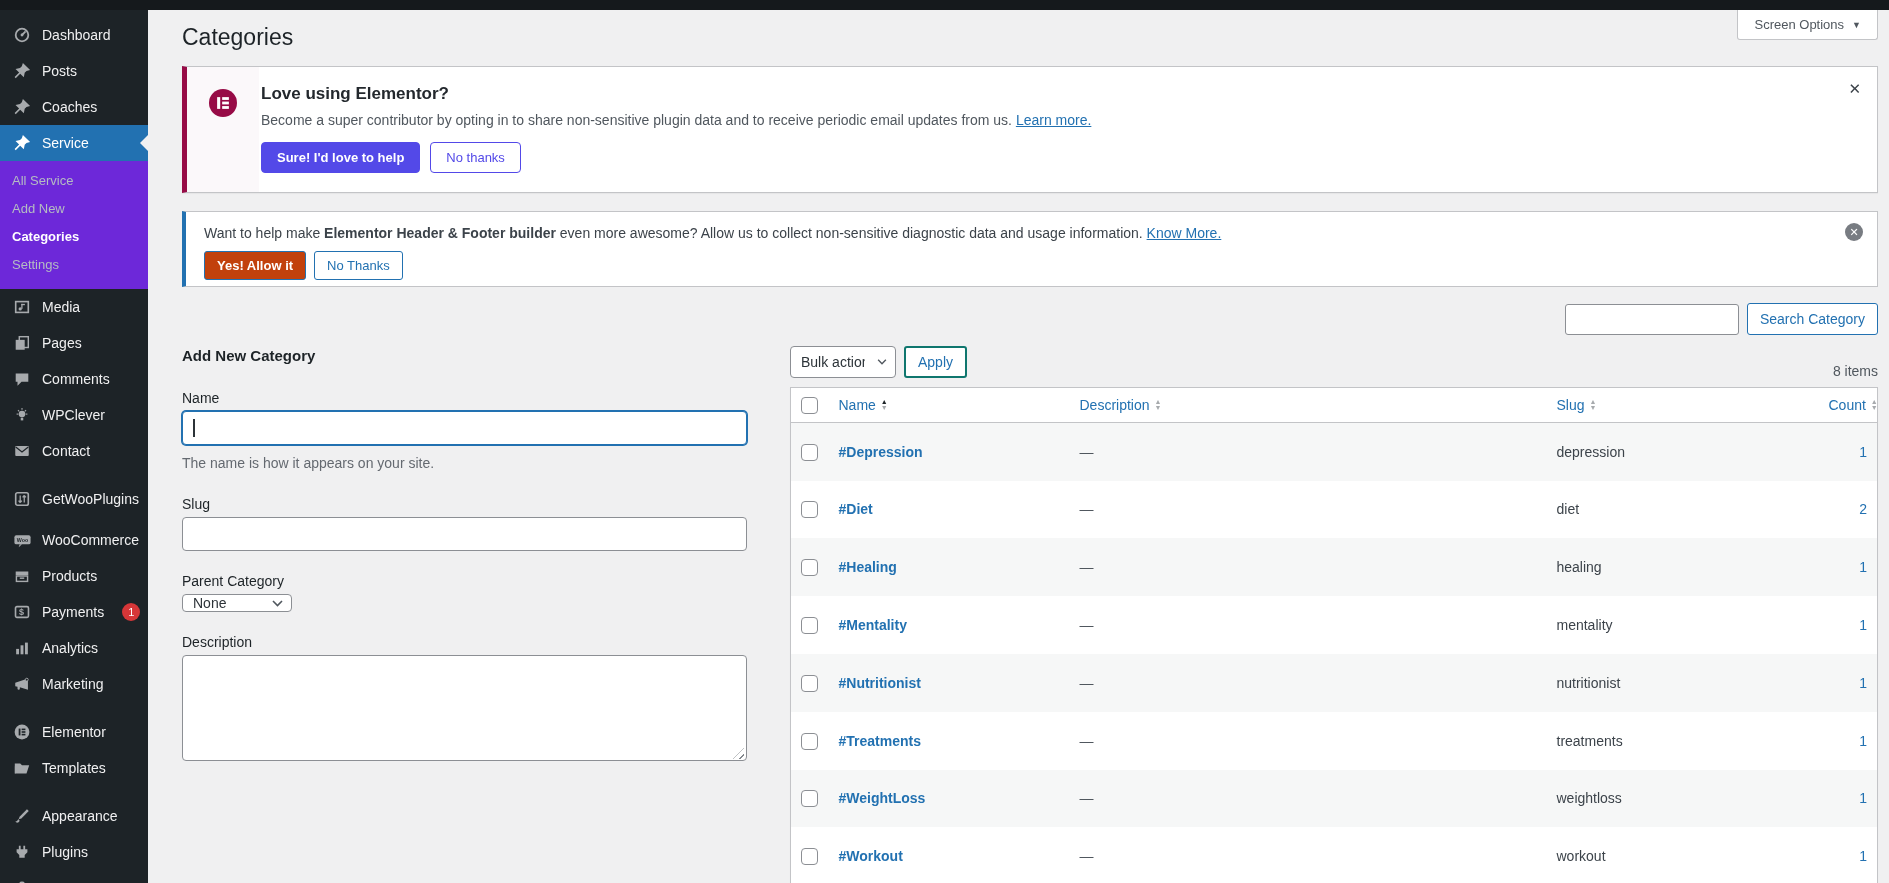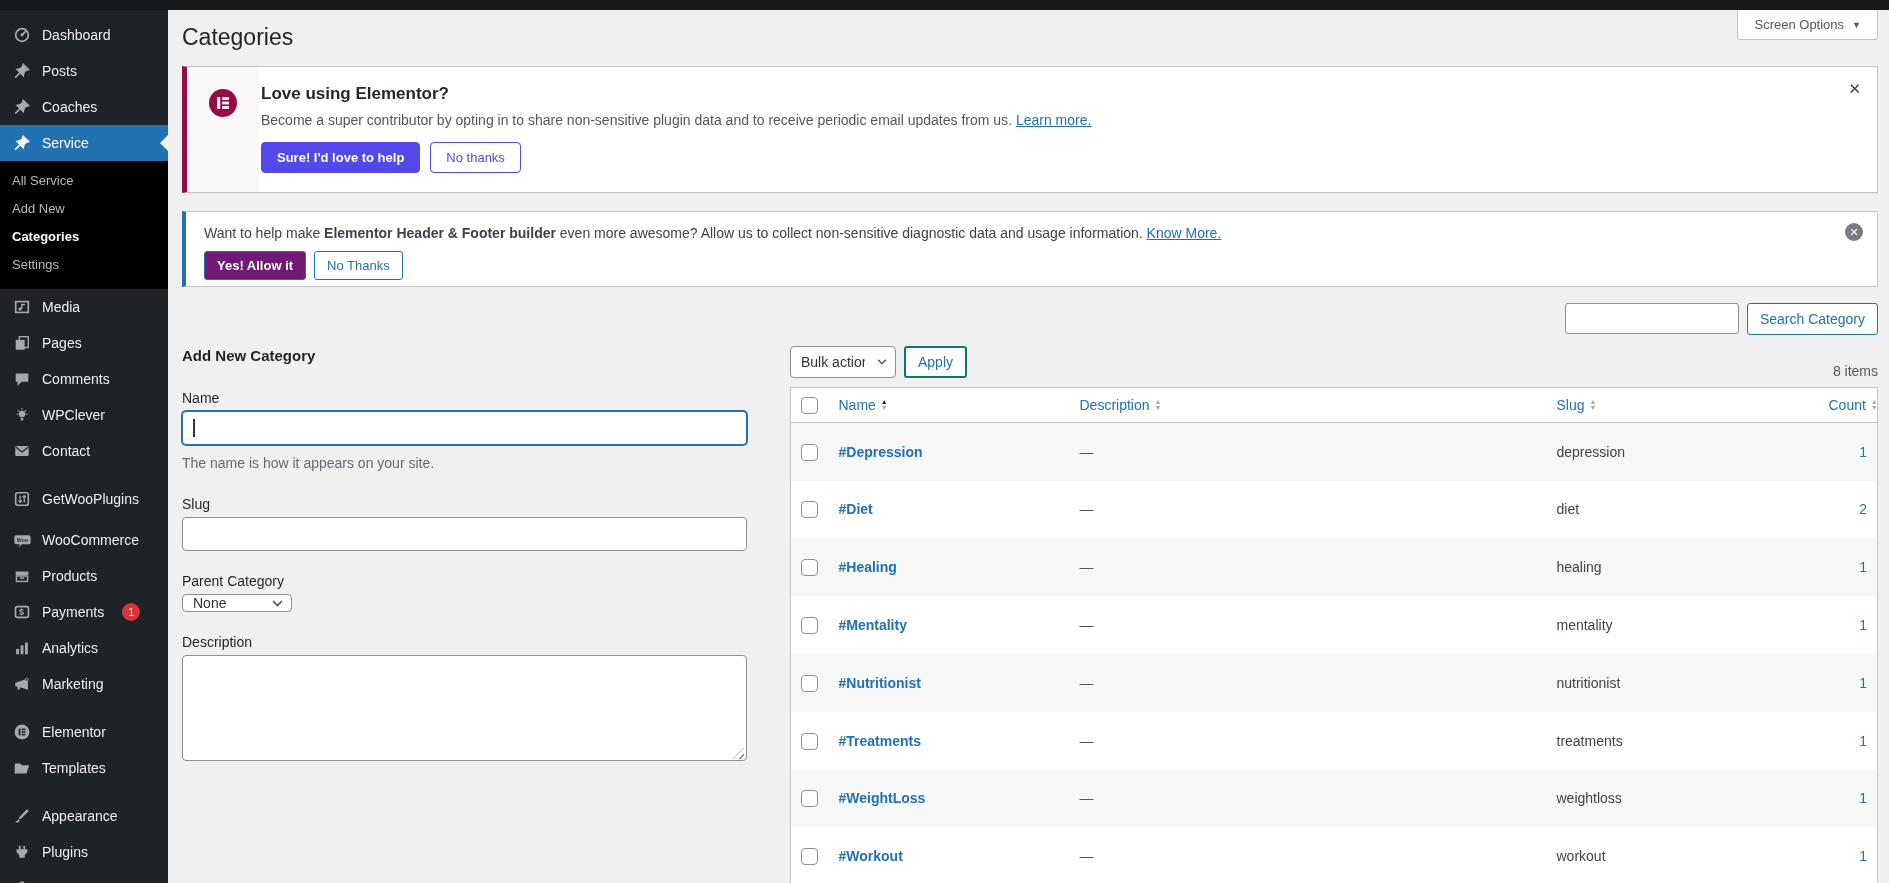--- a/index.html
+++ b/index.html
@@ -6,29 +6,29 @@
   html,body { width:1889px; height:883px; }
   body {
     font-family:"Liberation Sans", sans-serif;
     background:#f0f0f1; position:relative; overflow:hidden;
     color:#1d2327;
   }
   
   #topbar { position:absolute; top:0; left:0; width:1889px; height:10px; background:#15191c; z-index:40; }
 
   
-  #sidebar { position:absolute; top:10px; left:0; width:168px; height:873px; background:#1d2327; padding-top:7px; z-index:30; }
+  #sidebar { position:absolute; top:10px; left:0; width:148px; height:873px; background:#1d2327; padding-top:7px; z-index:30; }
   .menu-item { display:flex; align-items:center; gap:10px; padding:8px 8px 8px 12px; font-size:14px; color:#f0f0f1; cursor:pointer; position:relative; line-height:18px;}
   .menu-item .mi-icon { width:20px; height:20px; flex:0 0 20px; color:#a7aaad; display:flex; align-items:center; justify-content:center; }
   .menu-item.active { background:#2271b1; color:#fff; }
   .menu-item.active .mi-icon { color:#fff; }
   .menu-item.active::after { content:""; position:absolute; right:-1px; top:50%; transform:translateY(-50%);
     border:9px solid transparent; border-right-color:#f0f0f1; border-left-width:0; }
   .menu-gap { height:12px; }
-  .submenu { background:#000000; padding:6px 0 10px 0; }
+  .submenu { background:#6d28d9; padding:6px 0 10px 0; }
   .submenu-item { padding:5px 12px; font-size:13px; color:#b5bcc2; line-height:18px; cursor:pointer; }
   .submenu-item.current { color:#fff; font-weight:bold; }
   .badge { background:#d63638; color:#fff; border-radius:50%; min-width:18px; height:18px; font-size:11px;
     display:inline-flex; align-items:center; justify-content:center; margin-left:8px; padding:0 4px; }
 
   
   #content { position:absolute; left:160px; top:10px; width:1729px; height:873px; }
   #screen-options { position:absolute; top:0; right:11px; background:#fff; border:1px solid #c3c4c7; border-top:none;
     padding:7px 16px; font-size:13px; color:#50575e; display:flex; align-items:center; gap:8px; cursor:pointer;
     border-radius:0 0 3px 3px; }
@@ -49,29 +49,29 @@
     font-size:13px; font-weight:600; padding:7px 15px; cursor:pointer; font-family:inherit; }
   .btn-e-secondary { background:#fff; color:#5349e8; border:1px solid #5349e8; border-radius:4px;
     font-size:13px; padding:7px 15px; cursor:pointer; font-family:inherit; }
   .notice-close { position:absolute; top:14px; right:16px; font-size:15px; color:#3c434a; cursor:pointer; line-height:1; }
 
   
   #notice-hfe { position:absolute; left:22px; right:11px; top:201px; height:76px; background:#fff;
     border:1px solid #c3c4c7; border-left:4px solid #2271b1; padding:13px 18px; position:absolute; }
   #notice-hfe .line { font-size:14px; color:#3c434a; }
   .hfe-buttons { margin-top:10px; display:flex; gap:8px; }
-  .btn-wp-primary { background:#701a75; color:#fff; border:1px solid #2271b1; border-radius:3px;
+  .btn-wp-primary { background:#c2410c; color:#fff; border:1px solid #2271b1; border-radius:3px;
     font-size:13px; font-weight:600; padding:6px 12px; cursor:pointer; font-family:inherit; }
   .btn-wp-secondary { background:#f6f7f7; color:#2271b1; border:1px solid #2271b1; border-radius:3px;
     font-size:13px; padding:6px 12px; cursor:pointer; font-family:inherit; background:#fff; }
   .hfe-dismiss { position:absolute; top:11px; right:14px; width:18px; height:18px; border-radius:50%;
     background:#787c82; color:#fff; font-size:11px; display:flex; align-items:center; justify-content:center; cursor:pointer; }
 
   
-  #search-row { position:absolute; top:293px; right:11px; display:flex; gap:8px; align-items:flex-start; }
+  #search-row { position:absolute; top:293px; right:11px; display:flex; gap:8px; align-items:flex-end; }
   #search-input { width:174px; height:31px; border:1px solid #8c8f94; border-radius:3px; background:#fff;
     font-size:14px; padding:0 8px; font-family:inherit; }
   #search-btn { height:32px; padding:0 12px; background:#fff; border:1px solid #2271b1; color:#2271b1;
     border-radius:3px; font-size:14px; cursor:pointer; font-family:inherit; }
 
   
   #form-col { position:absolute; left:22px; top:337px; width:565px; }
   #form-col h2 { font-size:15px; font-weight:bold; color:#1d2327; margin-bottom:26px; }
   .field { margin-bottom:22px; }
   .field label { display:block; font-size:14px; color:#1d2327; margin-bottom:5px; }

